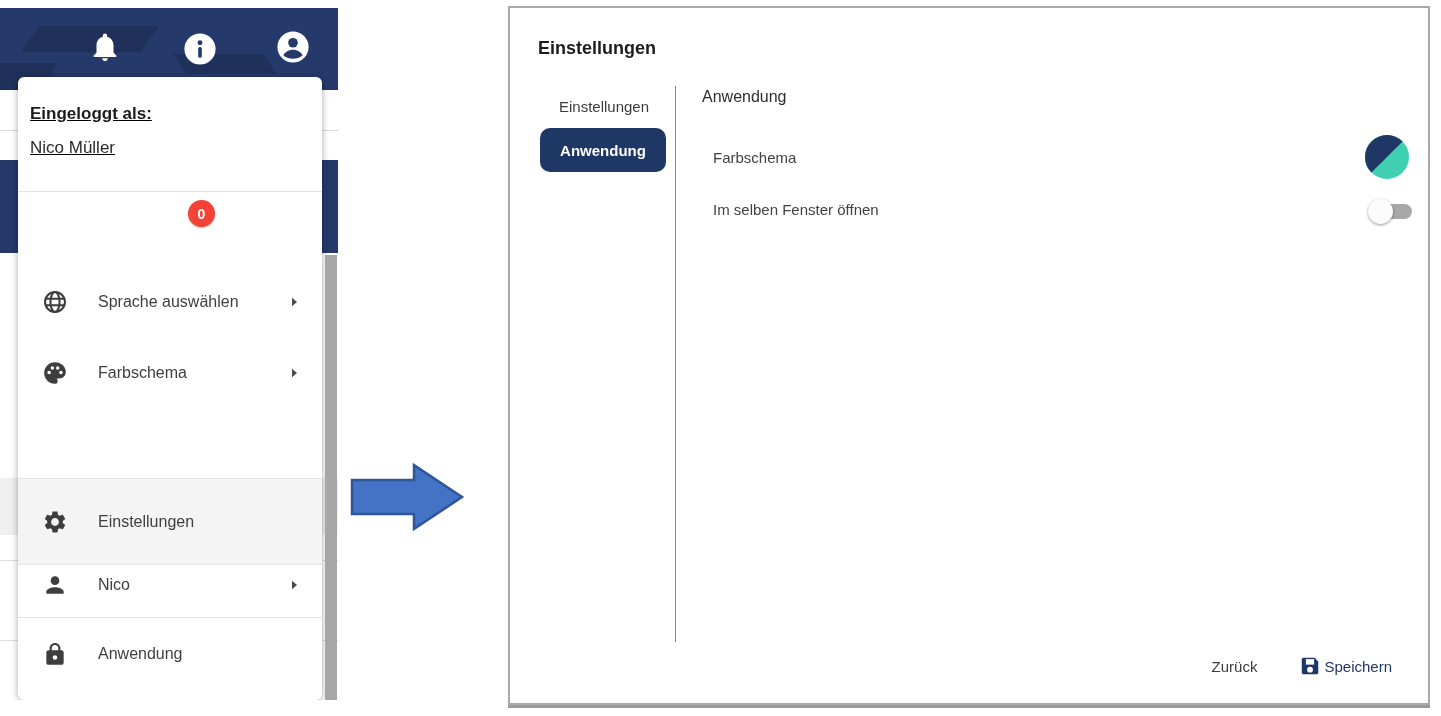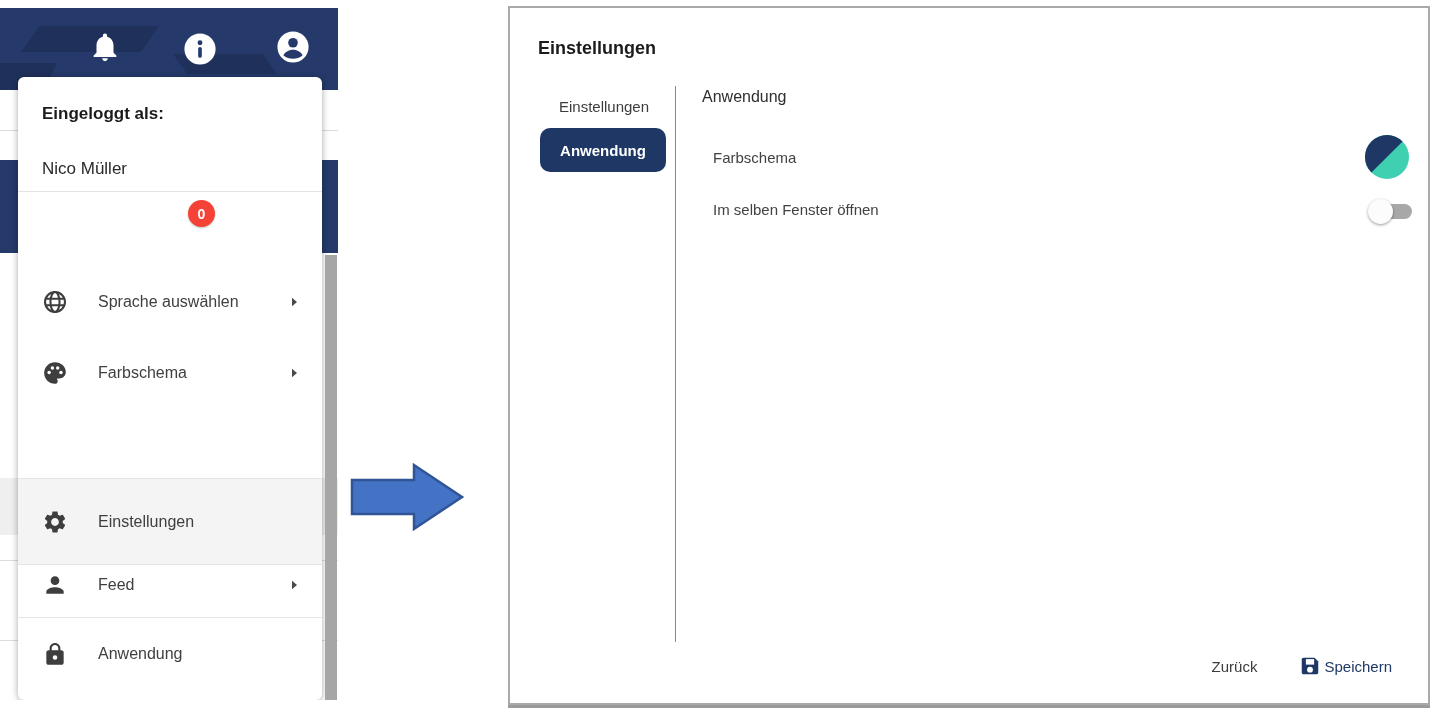--- a/index.html
+++ b/index.html
@@ -19,23 +19,23 @@
   .hicon.info-pos   { left:183px; }
   .hicon.avatar-pos { left:276px; top:22px; }
 
   .bg-line { position:absolute; left:0; width:338px; height:1px; background:#dcdcdc; }
   .bg-band { position:absolute; left:0; top:152px; width:338px; height:93px; background:#253A6B; }
   .bg-grayrow { position:absolute; left:0; top:470px; width:338px; height:57px; background:#efefef; }
 
   
   .menu { position:absolute; left:18px; top:69px; width:304px; height:623px; background:#fff;
           border-radius:6px; box-shadow:0 1px 7px rgba(0,0,0,0.35); }
-  .menu-head { position:absolute; left:24px; top:26px; }
+  .menu-head { position:absolute; left:12px; top:26px;text-decoration:underline; }
   .logged-label { font-size:17px; font-weight:700; color:#1b1b1b; line-height:22px; }
-  .user-name   { font-size:17px; font-weight:400; color:#2a2a2a; line-height:22px; margin-top:33px; }
+  .user-name   { font-size:17px; font-weight:400; color:#2a2a2a; line-height:22px; margin-top:12px; }
   .mdiv { position:absolute; left:0; width:304px; height:1px; background:#e3e3e3; }
   .d1 { top:114px; } .d2 { top:540px; }
 
   .mrow { position:absolute; left:0; width:304px; height:62px; display:flex; align-items:center; cursor:pointer; }
   .r1 { top:129px; } .r2 { top:194px;text-align:right; } .r3 { top:265px; } .r4 { top:330px; }
   .r5 { top:401px; height:87px; background:#f4f4f4; border-top:1px solid #e4e4e4; border-bottom:1px solid #e4e4e4; }
   .r6 { top:477px; } .r7 { top:546px; }
   .micon { position:absolute; left:24px; width:26px; height:26px; color:#3e3e3e; }
   .micon svg { width:26px; height:26px; display:block; }
   .mlabel { position:absolute; left:80px; font-size:16px; color:#3f3f3f; white-space:nowrap; }
@@ -177,21 +177,21 @@
         </span>
         <span class="mlabel">Einstellungen</span>
       </div>
 
       <div class="mrow r6">
         <span class="micon">
           <svg viewBox="0 0 24 24">
               <path fill="currentColor" d="M12 12c2.21 0 4-1.79 4-4s-1.79-4-4-4-4 1.79-4 4 1.79 4 4 4zm0 2c-2.67 0-8 1.34-8 4v2h16v-2c0-2.66-5.33-4-8-4z"></path>
             </svg>
         </span>
-        <span class="mlabel">Feed</span>
+        <span class="mlabel">Nico</span>
         <span class="chev">
           <svg viewBox="0 0 24 24">
               <path fill="currentColor" d="M9 5.5l7.5 6.5L9 18.5z"></path>
             </svg>
         </span>
       </div>
 
       <div class="mdiv d2"></div>
 
       <div class="mrow r7">

